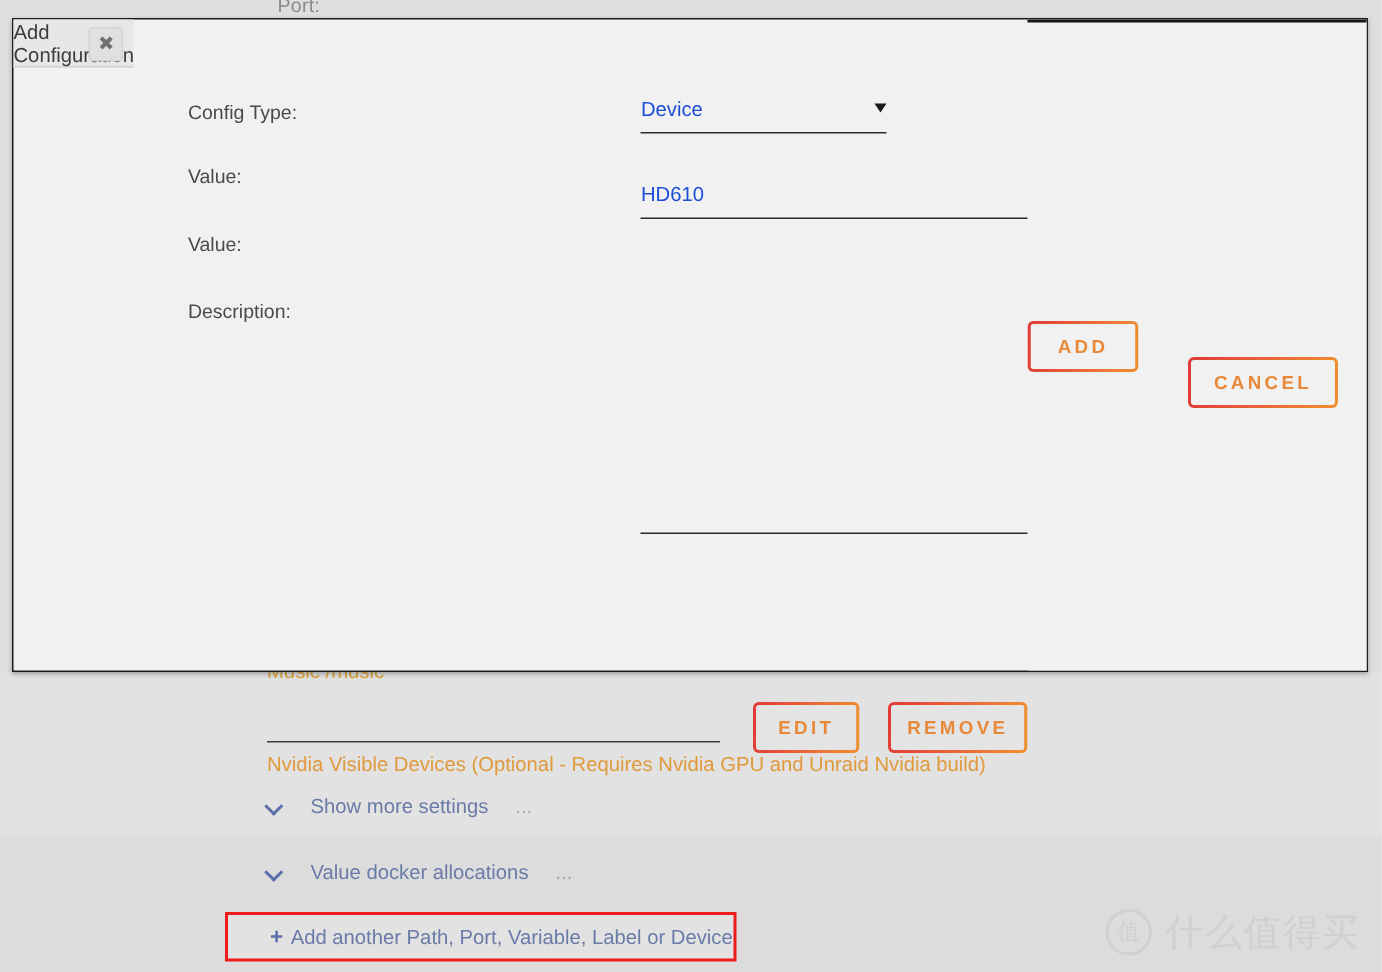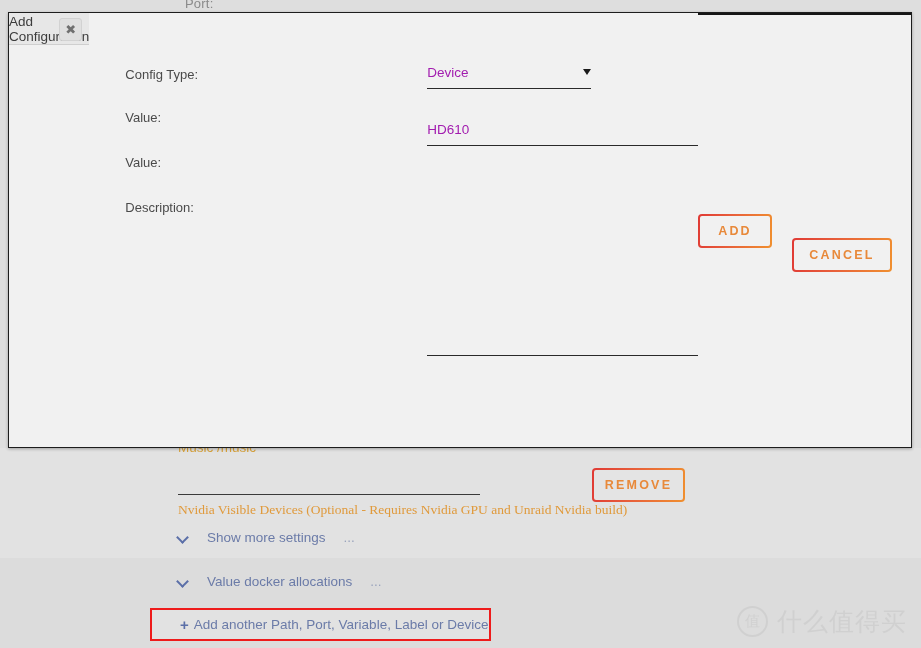--- a/index.html
+++ b/index.html
@@ -62,21 +62,20 @@
     border-top: 1px solid #3a3a3a;
   }
 
   .nvidia-label {
     position: absolute;
     left: 178px;
     top: 502px;
     font-size: 13.5px;
     color: #e09a3c;
     white-space: nowrap;
-    font-family: Liberation Serif, serif;
   }
 
   
   .orange-btn {
     position: absolute;
     box-sizing: border-box;
     border: 2px solid transparent;
     border-radius: 4px;
     background:
       linear-gradient(#e4e4e4, #e4e4e4) padding-box,
@@ -251,21 +250,21 @@
 
   .field-ctrl {
     position: absolute;
     left: 338px;
     box-sizing: border-box;
     background: transparent;
     border: none;
     border-bottom: 1px solid #2a2a2a;
     font-family: "Liberation Sans", sans-serif;
     font-size: 13.5px;
-    color: #a21caf;
+    color: #1d4ed8;
     padding: 0 0 6px 0;
     outline: none;
   }
 
   #input-configtype {
     top: 50px;
     width: 164px;
     height: 26px;
     appearance: none;
     -webkit-appearance: none;
@@ -298,21 +297,21 @@
 
   #dialog-footer {
     position: relative;
     flex: 0 0 58px;
     border-top: 2px solid #151515;
     background: #f1f1f1;
     display: flex;
     align-items: center;
     justify-content: flex-end;
     padding-right: 19px;
-    gap: 20px;
+    gap: 33px;
   }
   .footer-btn {
     box-sizing: border-box;
     border: 2px solid transparent;
     border-radius: 4px;
     background:
       linear-gradient(#f1f1f1, #f1f1f1) padding-box,
       linear-gradient(100deg, #e03a35 0%, #e8603a 45%, #f0902f 100%) border-box;
     color: #e8893a;
     font-size: 12.5px;
@@ -336,20 +335,21 @@
   <div class="bg-band band-b" style="top:448px;height:110px;"></div>
   <div class="bg-band band-c" style="top:558px;height:90px;"></div>
 
   <div class="top-ghost">Port:</div>
 
   <div class="music-row">Music  /music</div>
 
   <div class="page-input-underline"></div>
   <div class="nvidia-label">Nvidia Visible Devices (Optional - Requires Nvidia GPU and Unraid Nvidia build)</div>
 
+  <div class="orange-btn" id="btn-edit">EDIT</div>
   <div class="orange-btn" id="btn-remove">REMOVE</div>
 
   <div class="disclosure" id="show-more">
     <span class="chev"></span>
     <span>Show more settings</span>
     <span class="ellip">...</span>
   </div>
 
   <div class="disclosure" id="show-alloc">
     <span class="chev"></span>

